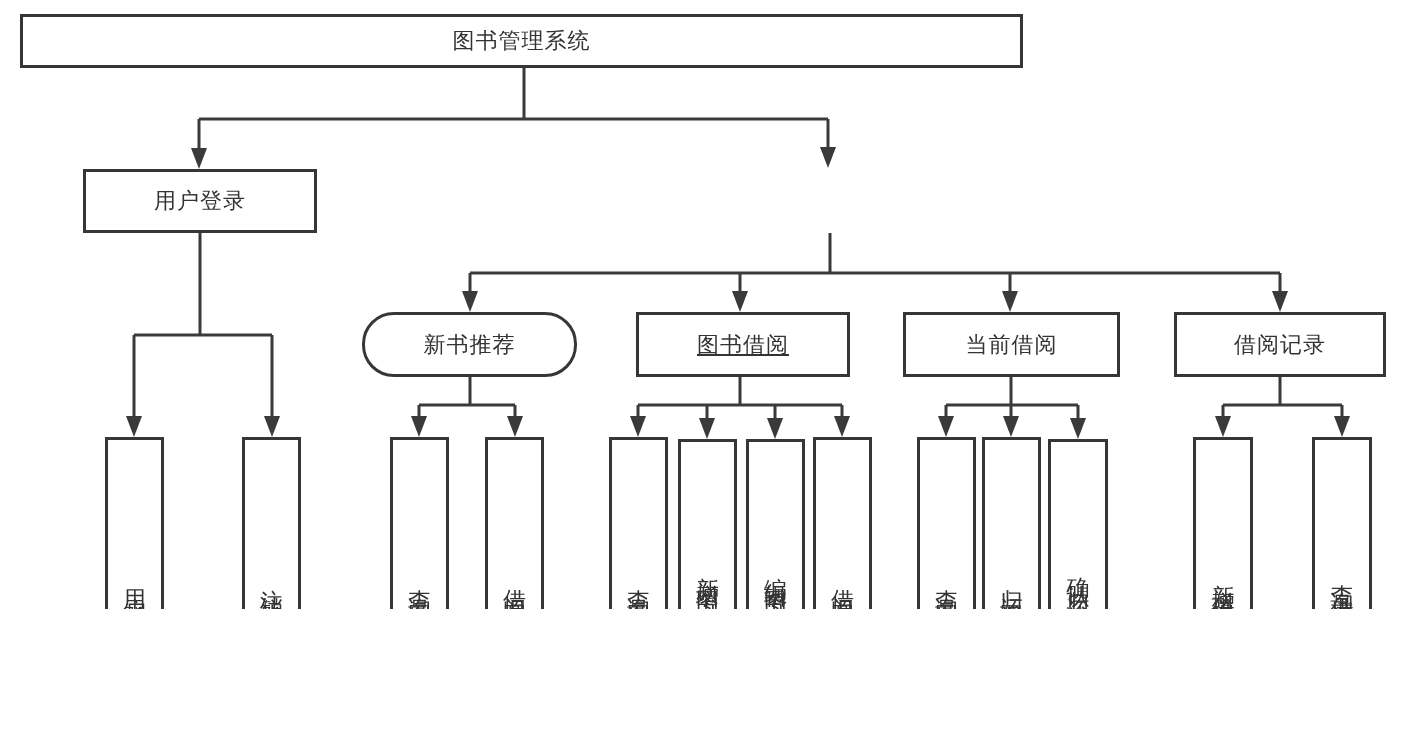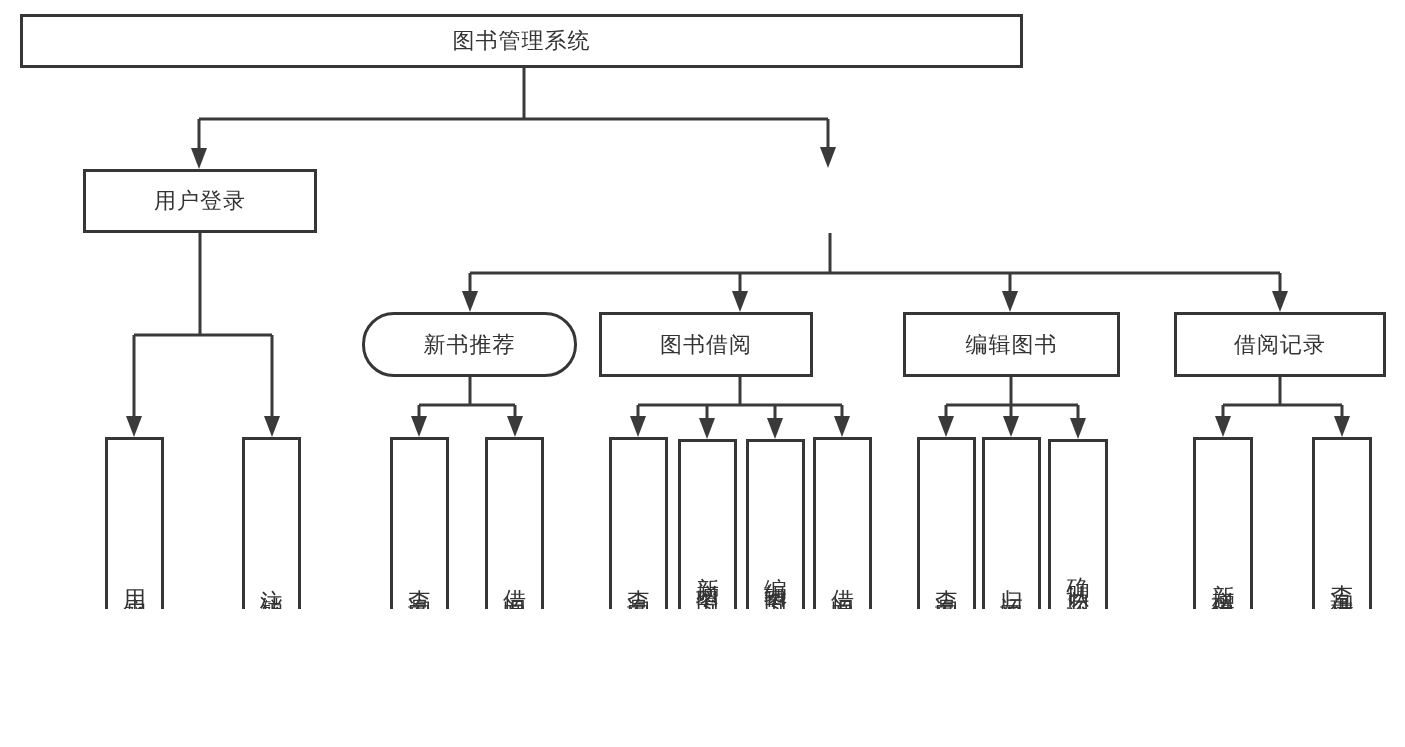--- a/index.html
+++ b/index.html
@@ -31,21 +31,21 @@
     white-space:nowrap;
   }
   .vbox.tight span{letter-spacing:7px;}
   
   .n-root{left:20px;top:14px;width:1003px;height:54px;}
   
   .n-user-login{left:83px;top:169px;width:234px;height:64px;}
   .n-book-mgmt{left:714px;top:168px;width:232px;height:65px;}
   
   .n-new-rec{left:362px;top:312px;width:215px;height:65px;border-radius:32px;}
-  .n-borrowing{left:599px;top:312px;width:214px;height:65px;}
+  .n-borrowing{left:636px;top:312px;width:214px;height:65px;text-decoration:underline;}
   .n-current{left:903px;top:312px;width:217px;height:65px;}
   .n-records{left:1174px;top:312px;width:212px;height:65px;text-align:right;}
   
   .lf{top:437px;height:299px;width:59px;}
   .lf.tall{top:439px;height:303px;}
   .l-1{left:105px;}
   .l-2{left:242px;}
   .l-3{left:390px;}
   .l-4{left:485px;}
   .l-5{left:609px;}
@@ -111,21 +111,21 @@
     <span>用户登录</span>
   </div>
 
   <div class="box hbox n-new-rec">
     <span>新书推荐</span>
   </div>
   <div class="box hbox n-borrowing">
     <span>图书借阅</span>
   </div>
   <div class="box hbox n-current">
-    <span>编辑图书</span>
+    <span>当前借阅</span>
   </div>
   <div class="box hbox n-records">
     <span>借阅记录</span>
   </div>
 
   <div class="box vbox lf l-1">
     <span>用户登录</span>
   </div>
   <div class="box vbox lf l-2">
     <span>注销登录</span>

